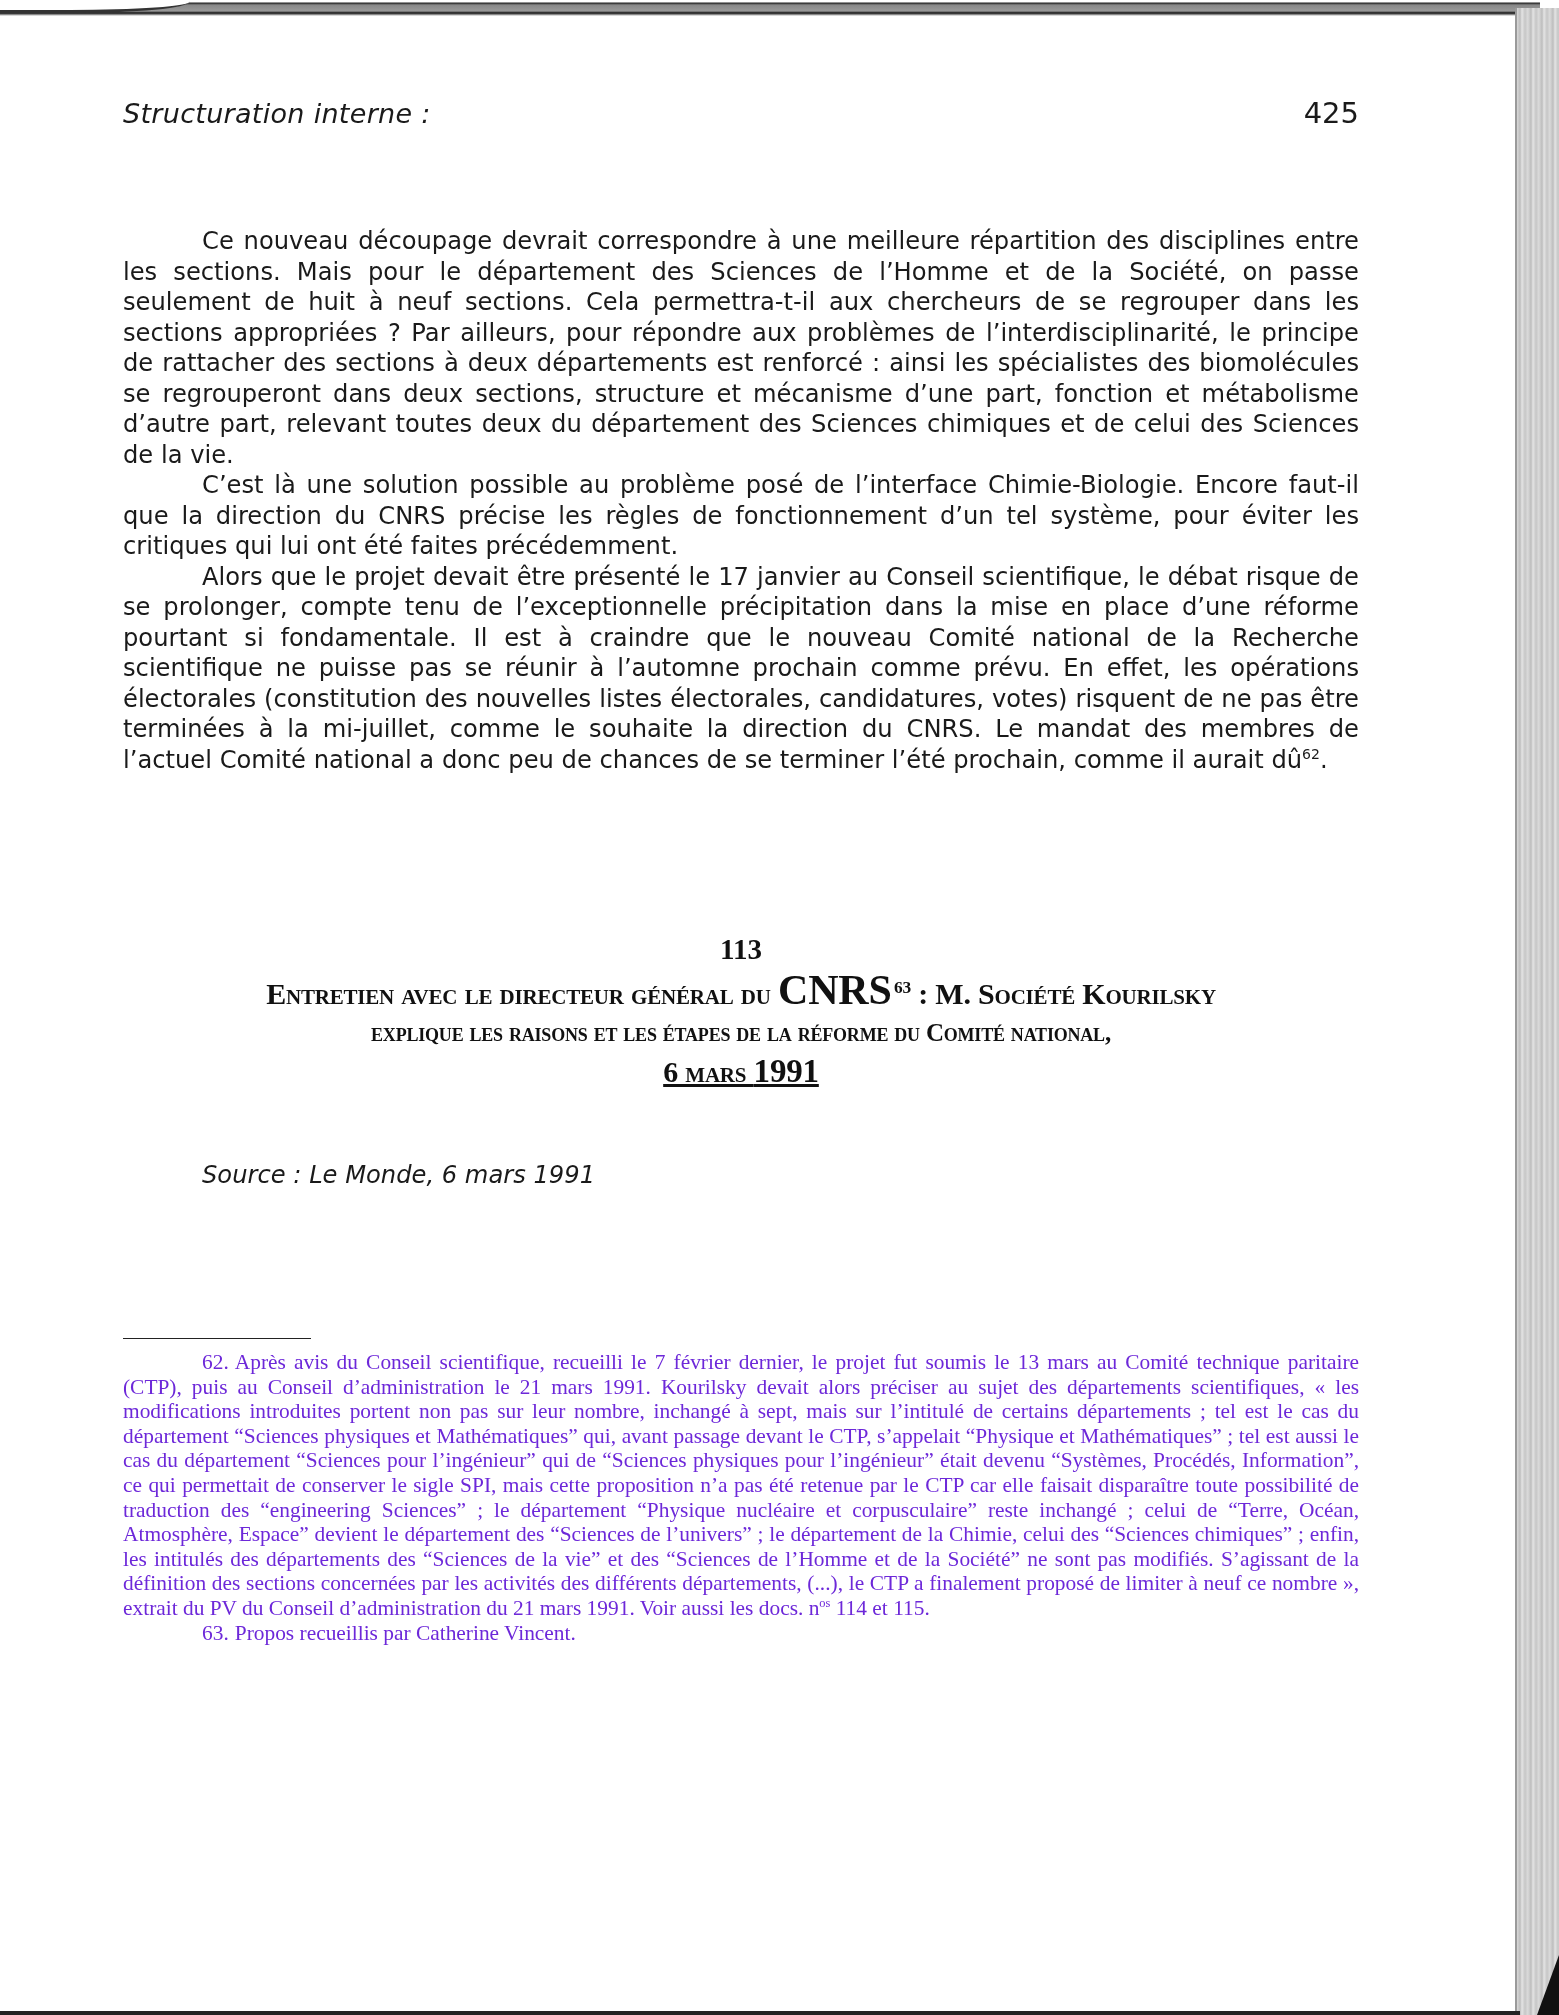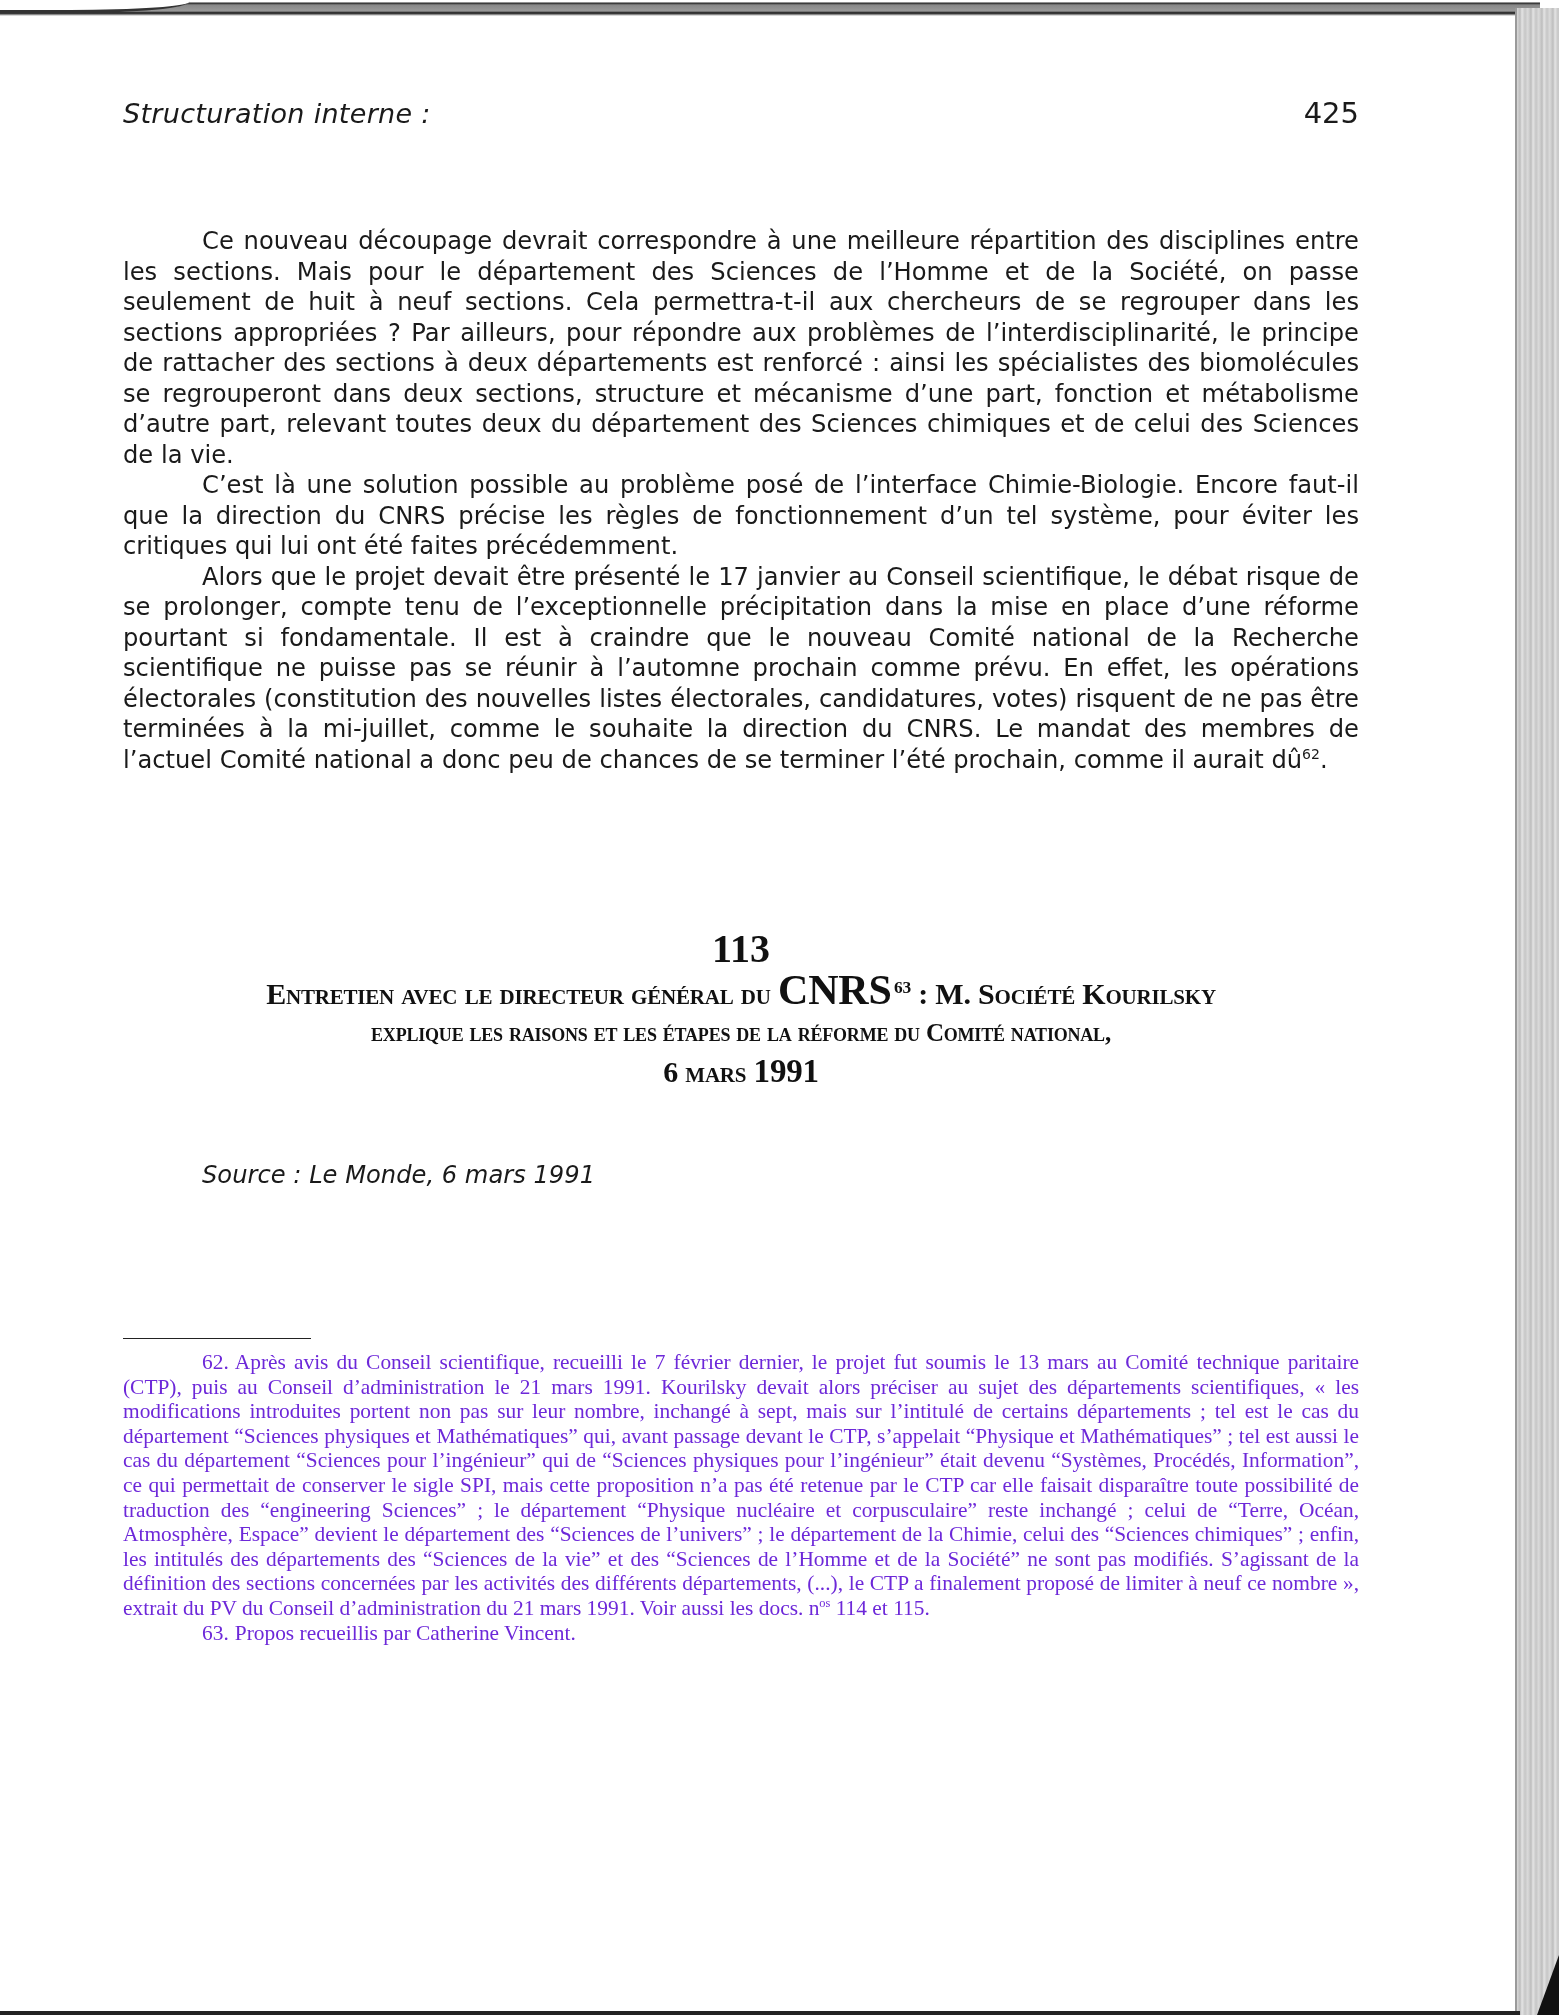--- a/index.html
+++ b/index.html
@@ -45,21 +45,21 @@
       font-size: 24.2px; line-height: 30.5px; text-align: justify;
     }
     .body-text p { margin: 0; text-indent: 79px; }
     sup { font-size: 0.58em; vertical-align: 0.62em; line-height: 0; }
 
     
     .doc-heading {
       position: absolute; left: 123px; top: 928px; width: 1236px; text-align: center;
       font-family: "Liberation Serif", "DejaVu Serif", serif; font-weight: bold; color: #111;
     }
-    .doc-number { font-size: 40px; line-height: 42px; }
+    .doc-number { font-size: 29px; line-height: 42px; }
     .doc-title-line { font-size: 27px; line-height: 36px; letter-spacing: -0.2px; }
     .doc-title-line.big { font-size: 30px; line-height: 40px; }
     .doc-title-line.small { font-size: 25px; line-height: 37px; }
     .doc-title-line .cnrs { font-size: 1.4em; }
 
     
     .interview {
       position: absolute; left: 202px; top: 1160px; width: 1157px;
       font-size: 24.2px; line-height: 30px;
     }
@@ -100,21 +100,21 @@
   <p>C’est là une solution possible au problème posé de l’interface Chimie-Biologie. Encore faut-il que la direction du CNRS précise les règles de fonctionnement d’un tel système, pour éviter les critiques qui lui ont été faites précédemment.</p>
   <p><span>Alors que le projet devait être présenté le 17 janvier au Conseil scientifique, le débat risque de se prolonger, compte tenu de l’exceptionnelle précipitation dans la mise en place d’une réforme pourtant si fondamentale. Il est à craindre que le nouveau Comité national de la Recherche scientifique ne puisse pas se réunir à l’automne prochain comme prévu. En effet, les opérations électorales (constitution des nouvelles listes électorales, candidatures, votes) risquent de ne pas être terminées à la mi-juillet, comme le souhaite la direction du CNRS. Le mandat des membres de l’actuel Comité national a donc peu de chances de se terminer l’été prochain, comme il aurait dû</span><sup>62</sup><span>.</span></p>
 </div>
 
 <div class="doc-heading">
   <div class="doc-number">113</div>
   <div class="doc-title-line big" style="font-variant: small-caps;">
     <span>Entretien avec le directeur général du </span><span class="cnrs">CNRS</span> <sup>63</sup><span> : M. Société Kourilsky</span>
   </div>
   <div class="doc-title-line small" style="font-variant: small-caps;">explique les raisons et les étapes de la réforme du Comité national,</div>
-  <div class="doc-title-line big" style="font-variant: small-caps;">
+  <div class="doc-title-line big" style="font-variant: small-caps; text-decoration: underline;">
     <span>6 mars </span><span style="font-size:1.1em;">1991</span>
   </div>
 </div>
 
 <div class="interview">
   <div class="line ital">Source : Le Monde, 6 mars 1991</div>
 </div>
 
 <div class="footnote-rule"></div>
 

